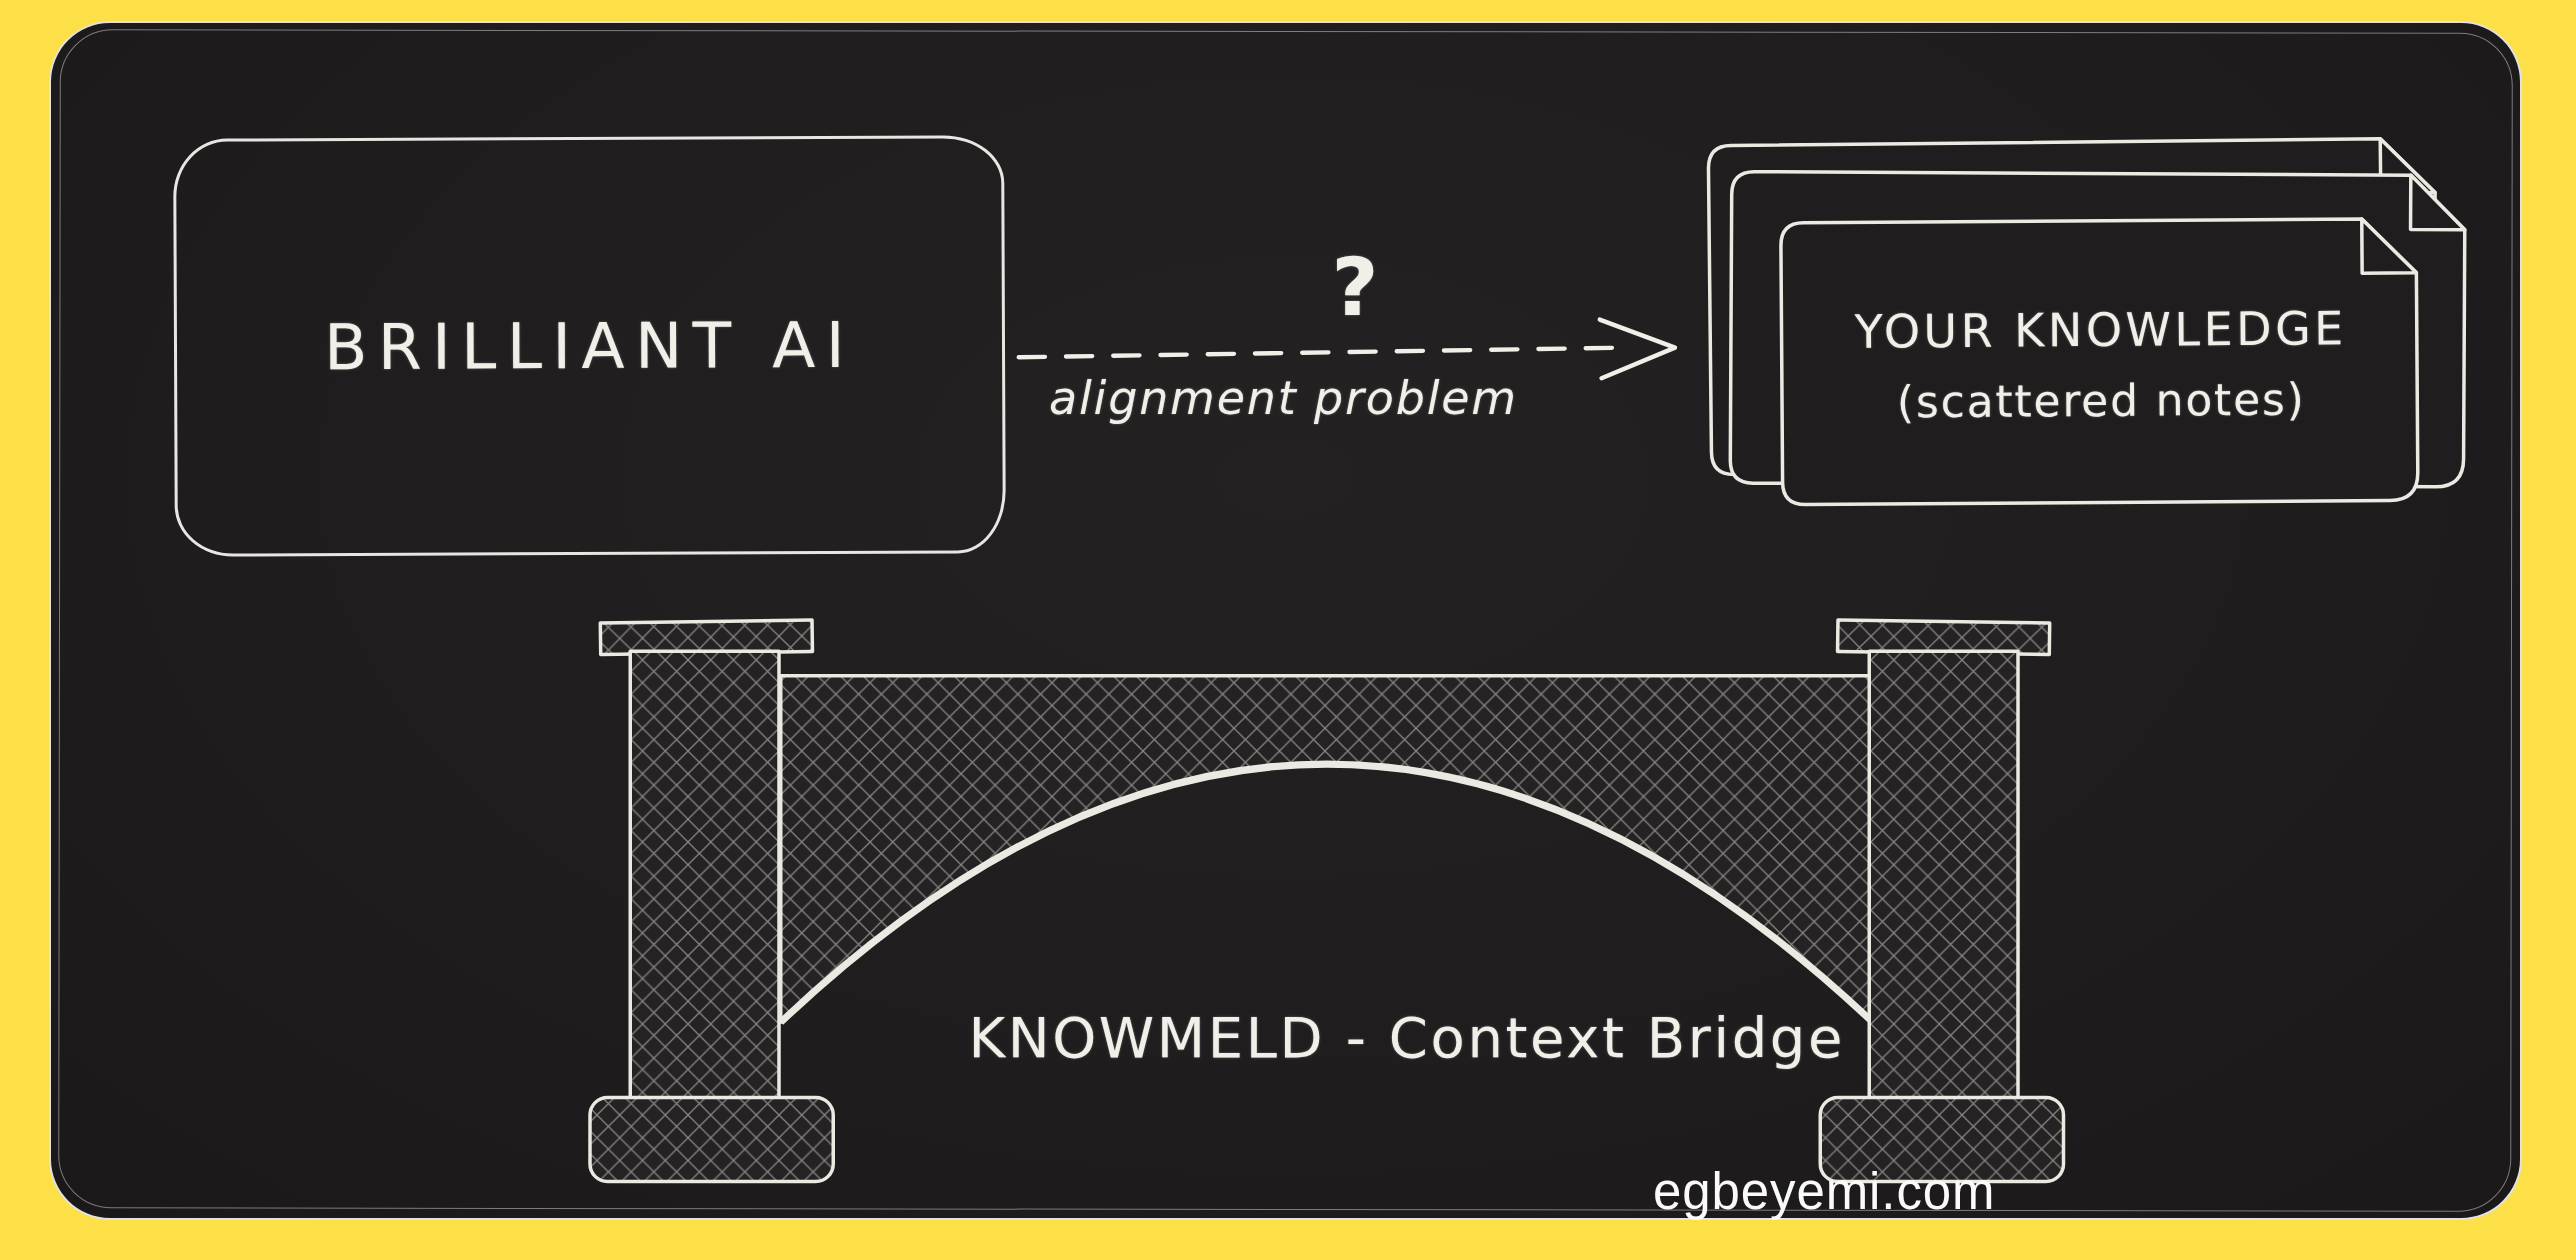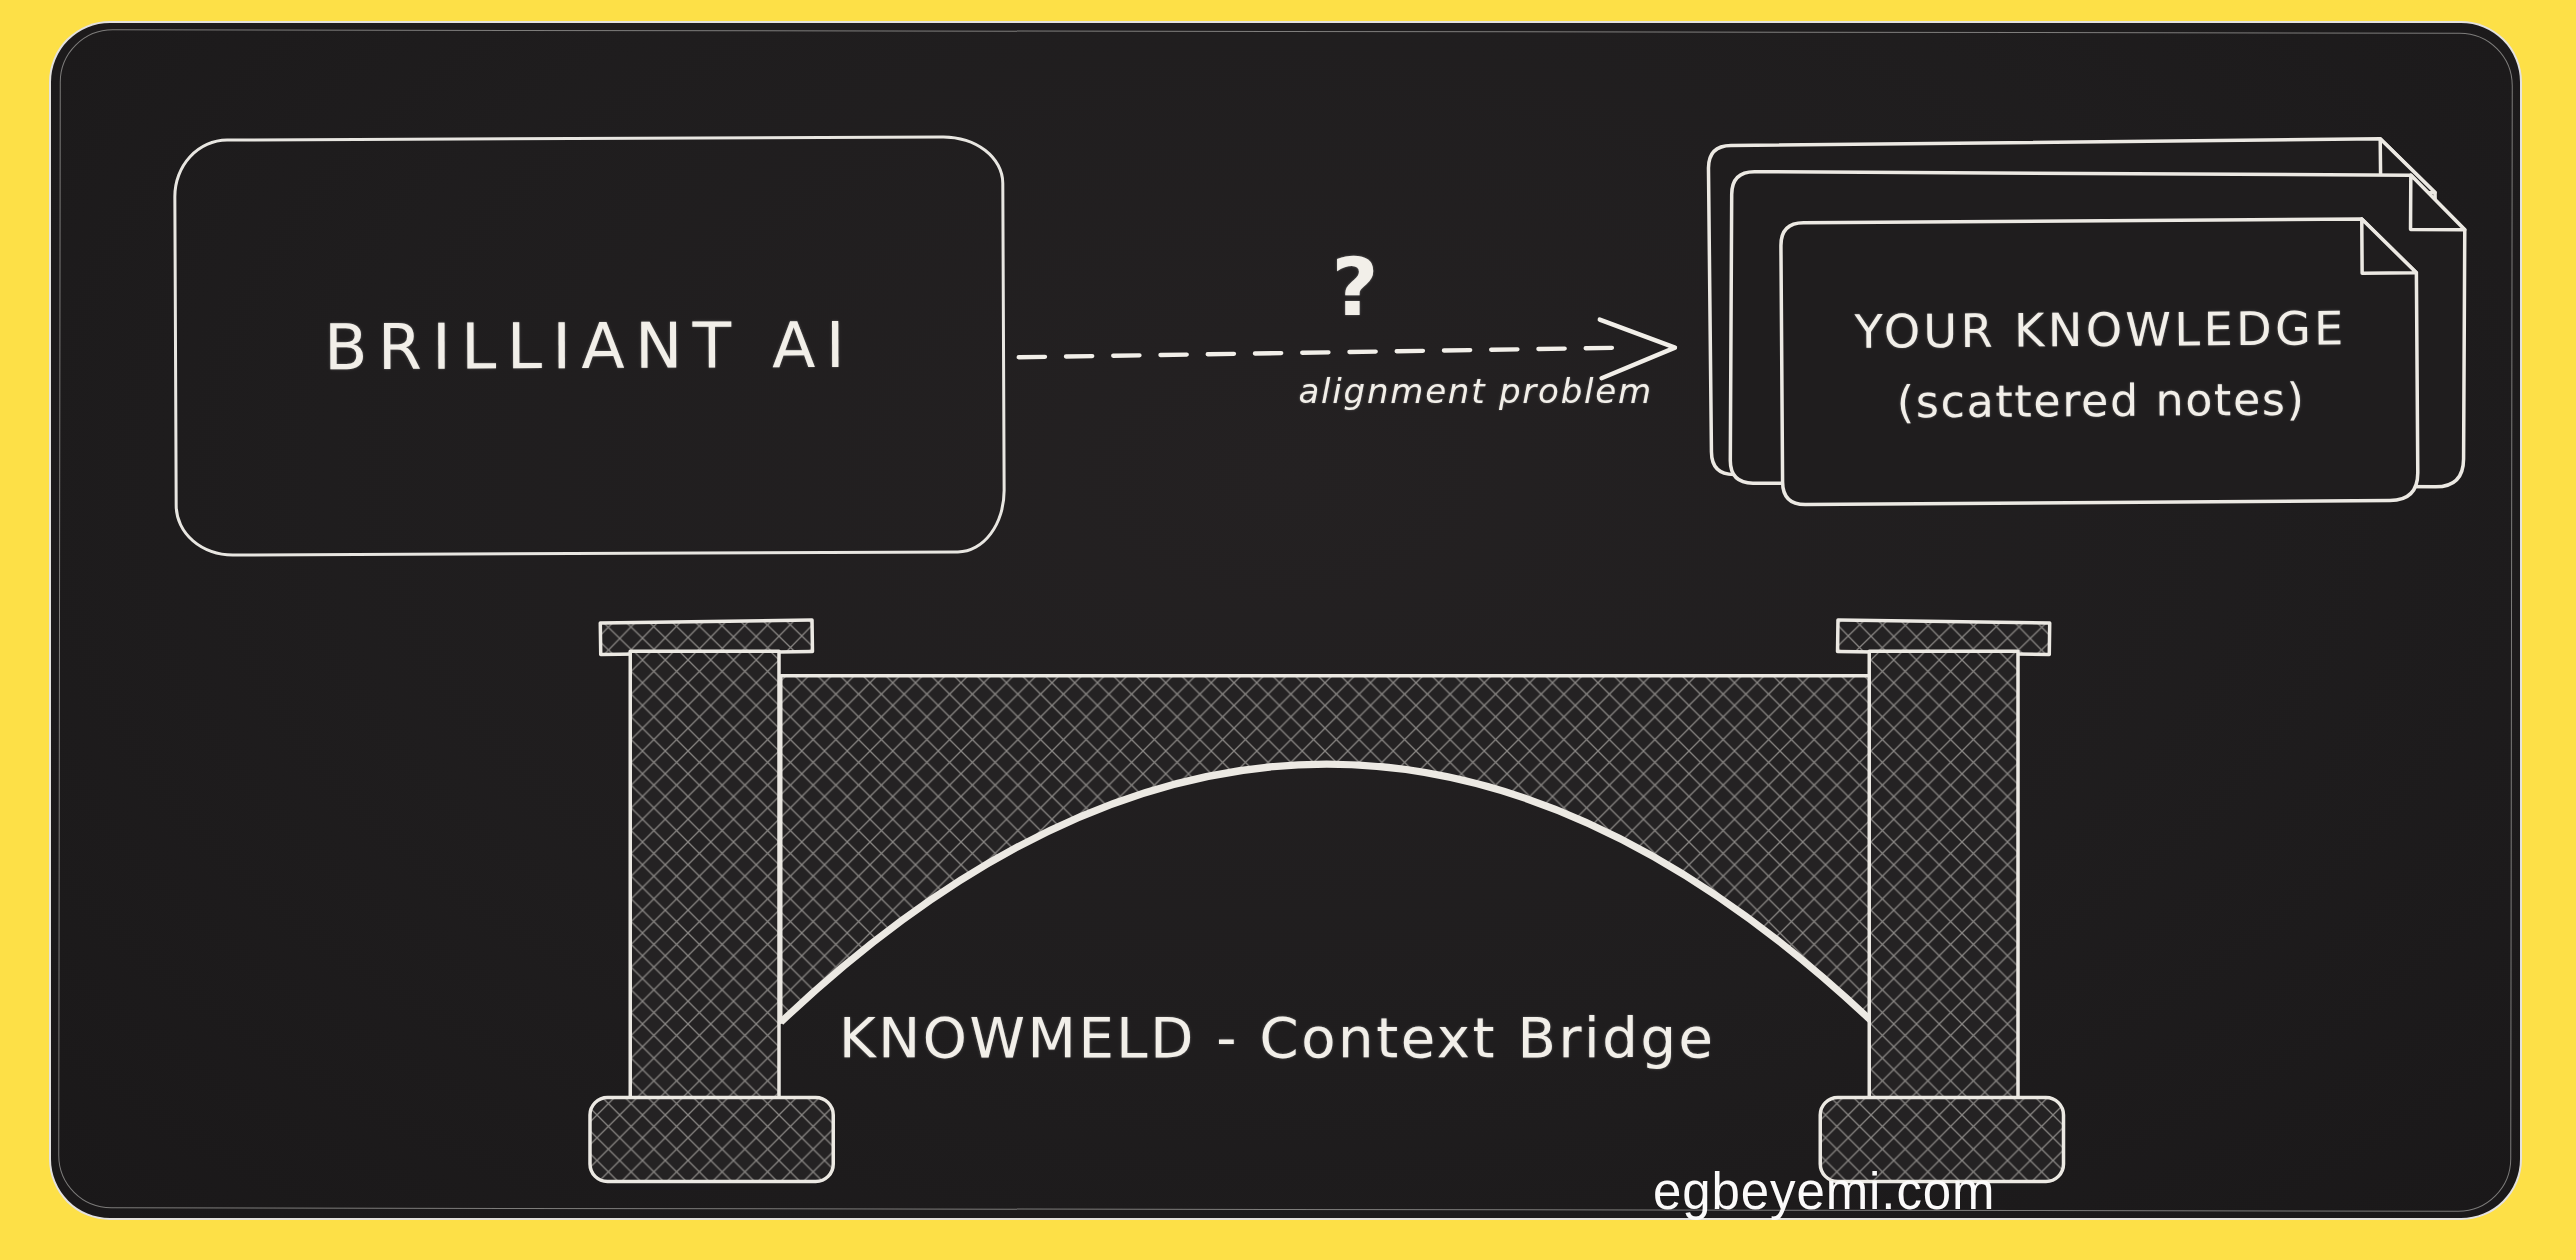--- a/index.html
+++ b/index.html
@@ -41,34 +41,34 @@
   .ai-box .label{
     font-size:63px;letter-spacing:10.5px;font-weight:400;
   }
   
   .question-mark{
     position:absolute;left:1221px;top:217px;width:166px;
     text-align:center;font-size:81px;font-weight:700;
   }
   .alignment-label{
     position:absolute;left:998px;top:348px;width:604px;
-    text-align:right;font-size:34px;letter-spacing:1.8px;font-style:italic;
+    text-align:left;font-size:46px;letter-spacing:1.8px;font-style:italic;
   }
   
   .knowledge-text{
     position:absolute;left:1741px;top:212px;width:618px;height:259px;
     display:flex;flex-direction:column;align-items:center;justify-content:center;
     gap:17.5px;transform:rotate(-0.4deg);
   }
   .knowledge-text .line1{font-size:46px;letter-spacing:3.5px;}
   .knowledge-text .line2{font-size:44px;letter-spacing:1.8px;}
   
   .bridge-label{
     position:absolute;left:788px;top:982px;width:1006px;
-    text-align:left;font-size:56px;letter-spacing:2.6px;
+    text-align:right;font-size:56px;letter-spacing:2.6px;
   }
   
   .watermark{
     position:absolute;right:79px;top:1139px;width:788px;
     text-align:left;font-size:51px;
     font-family:"Liberation Sans", sans-serif;
     color:#fbfafa;letter-spacing:0.9px;
   }
   svg.artwork{position:absolute;left:0;top:0;width:2576px;height:1260px;pointer-events:none;}
 </style>

